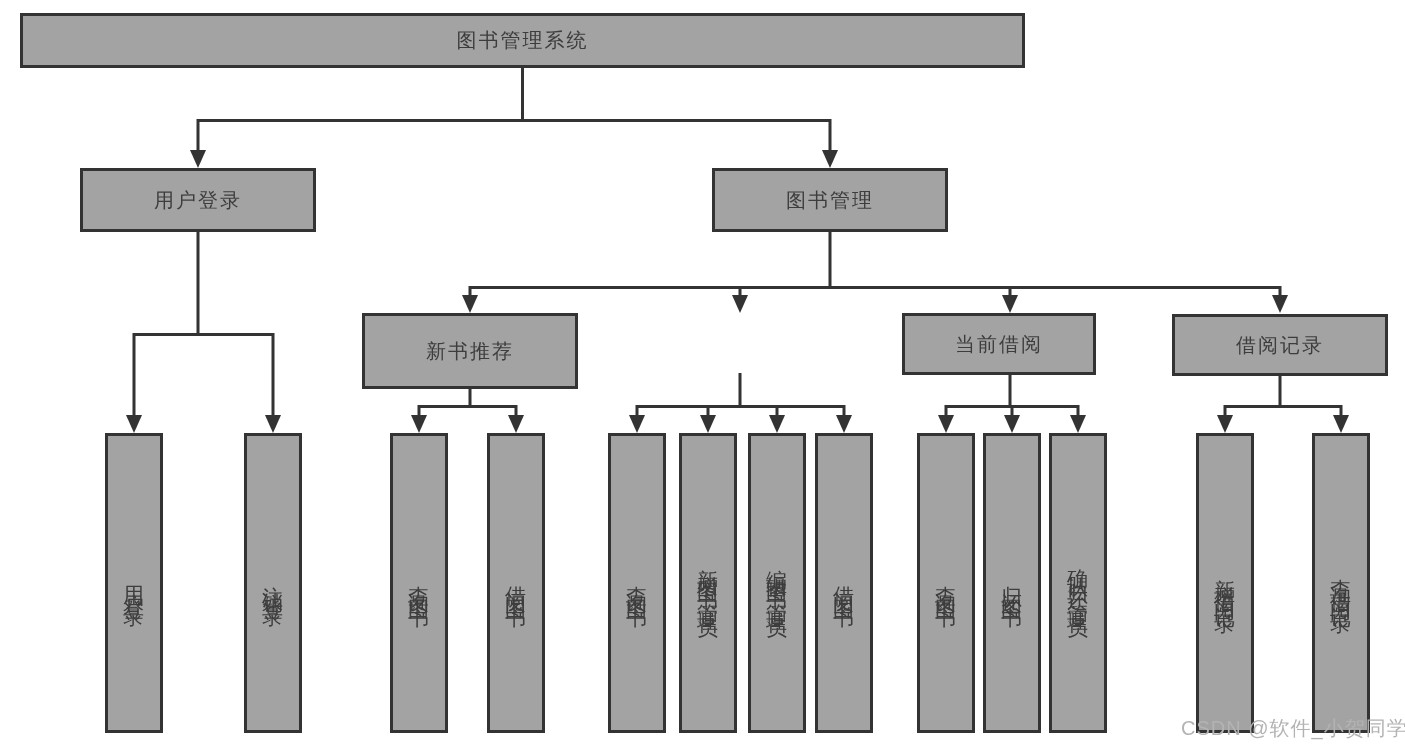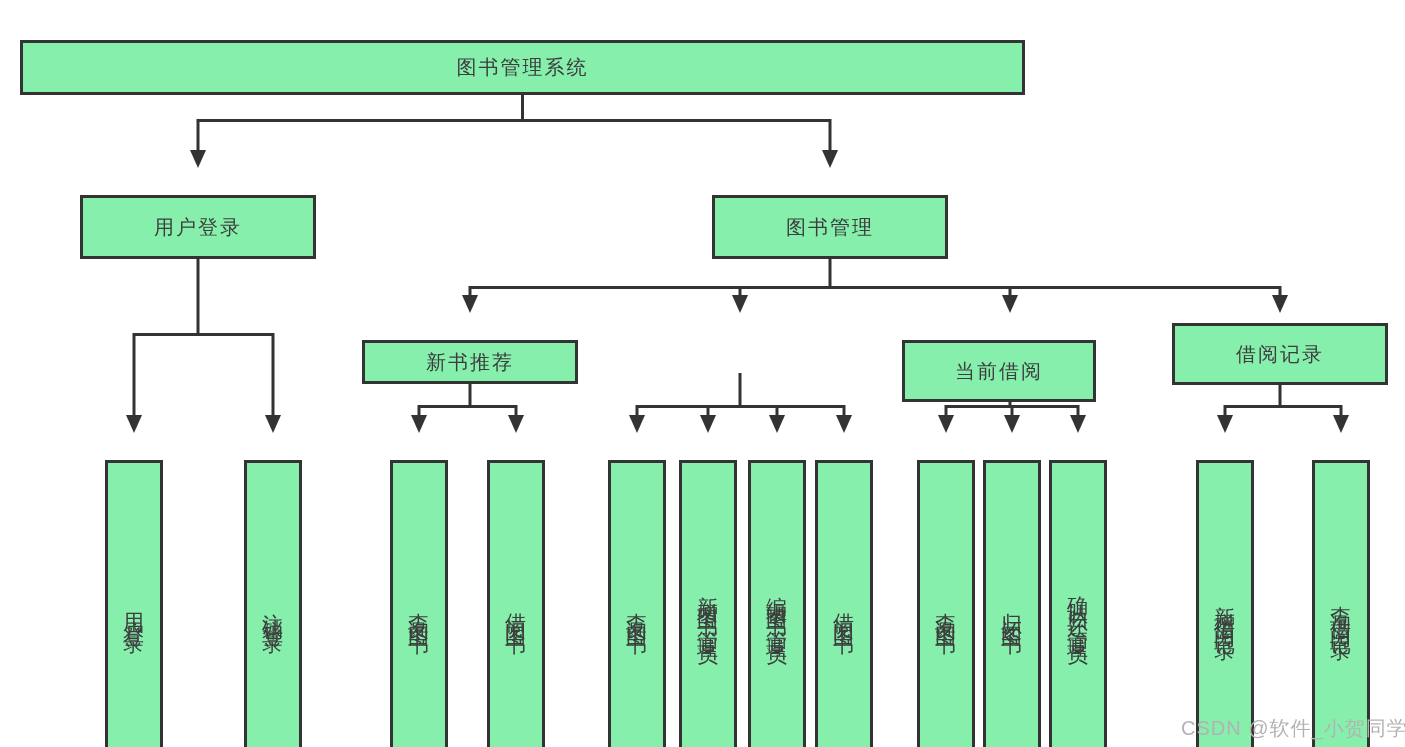--- a/index.html
+++ b/index.html
@@ -16,24 +16,23 @@
     background:var(--background);
     font-family:"Liberation Sans","DejaVu Sans",sans-serif;
     overflow:hidden;
   }
   .wires{position:absolute;left:0;top:0;}
   .wires path{stroke:var(--line);stroke-width:3;fill:none;}
   .wires polygon{fill:var(--line);stroke:none;}
   .node{
     position:absolute;box-sizing:border-box;
     border:3px solid var(--node-border);
-    background:#86efac;
+    background:#a3a3a3;
     display:flex;align-items:center;justify-content:center;
     color:var(--text);
-    margin-top:27px;
   }
   .h-node .label{
     font-size:20px;letter-spacing:2px;white-space:nowrap;
   }
   .leaf .label{
     writing-mode:vertical-rl;
     text-orientation:mixed;
     font-size:21px;letter-spacing:7px;line-height:1;
     white-space:nowrap;
   }
@@ -88,27 +87,27 @@
     <span class="label">图书管理系统</span>
   </div>
 
   <div class="node h-node" style="left:80px;top:168px;width:236px;height:64px;">
     <span class="label">用户登录</span>
   </div>
   <div class="node h-node" style="left:712px;top:168px;width:236px;height:64px;align-items:center;">
     <span class="label">图书管理</span>
   </div>
 
-  <div class="node h-node" style="left:362px;top:313px;width:216px;height:44px;">
+  <div class="node h-node" style="left:362px;top:313px;width:216px;height:76px;">
     <span class="label">新书推荐</span>
   </div>
   <div class="node h-node" style="left:902px;top:313px;width:194px;height:62px;">
     <span class="label">当前借阅</span>
   </div>
-  <div class="node h-node" style="left:1172px;top:296px;width:216px;height:62px;">
+  <div class="node h-node" style="left:1172px;top:314px;width:216px;height:62px;">
     <span class="label">借阅记录</span>
   </div>
 
   <div class="node leaf" style="left:105px;top:433px;width:58px;height:300px;">
     <span class="label">用户登录</span>
   </div>
   <div class="node leaf" style="left:244px;top:433px;width:58px;height:300px;">
     <span class="label">注销登录</span>
   </div>
 

